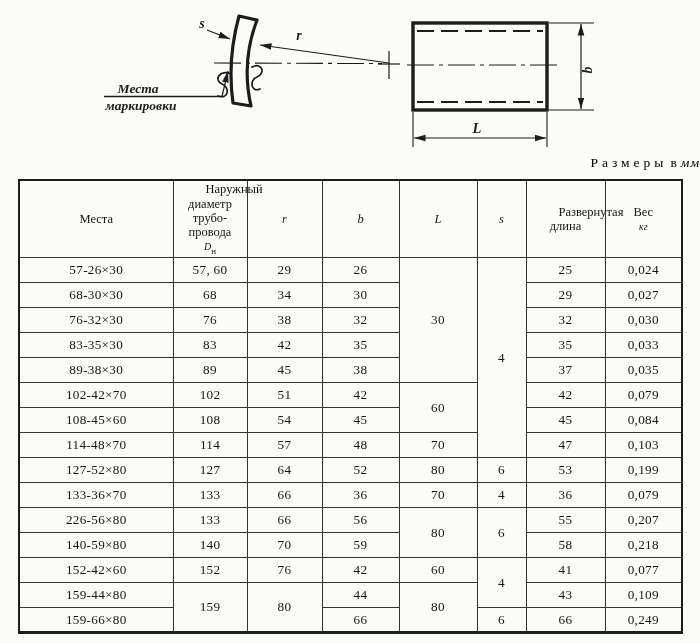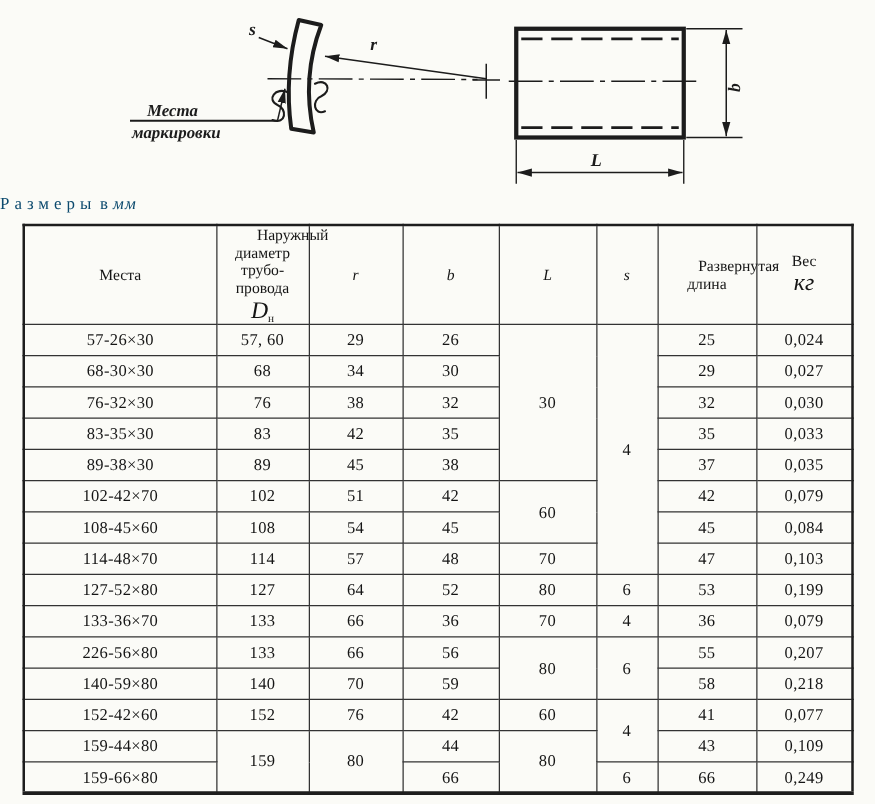--- a/index.html
+++ b/index.html
@@ -1,30 +1,30 @@
 <!DOCTYPE html>
 <html><head>
 <meta charset="utf-8">
 <style>
   html,body{margin:0;padding:0;}
   body{width:700px;height:643px;background:#fbfbf7;overflow:hidden;}
   .page{position:relative;width:700px;height:643px;font-family:"Liberation Serif",serif;color:#1b1b1b;}
   svg.diagram{display:block;}
-  .caption{text-align:left;font-size:13.5px;margin:3px 0 8px 0;color:#0c4a6e;}
+  .caption{text-align:right;font-size:13.5px;margin:3px 0 8px 0;color:#000000;}
   .caption .sp{letter-spacing:4px;}
   .caption .mid{letter-spacing:1px;margin:0 3px;}
   .caption .unit{font-style:italic;letter-spacing:1px;}
   table.dims{border-collapse:collapse;table-layout:fixed;margin-left:18px;width:663px;
     border:2px solid #1d1d1d;border-bottom-width:3px;}
   .dims th,.dims td{border:1px solid #333;padding:0;text-align:center;vertical-align:middle;
     font-weight:normal;color:#151515;}
   .dims thead th{height:76px;font-size:12.5px;line-height:1.13;}
   .dims tbody tr{height:25px;font-family:Liberation Serif, serif;}
   .dims tbody td{font-size:13.2px;letter-spacing:0.3px;}
-  .sym{font-style:italic;font-size:19px;text-align:right;}
+  .sym{font-style:italic;font-size:10px;text-align:right;}
   .multi{white-space:pre-line;margin-left:32px;}
   .dsub{font-size:9px;vertical-align:sub;}
   td.code{letter-spacing:0.4px;}
 </style>
 </head>
 <body>
 
 <div class="page">
 
   <svg class="diagram" width="700" height="152" viewBox="0 0 700 152">

